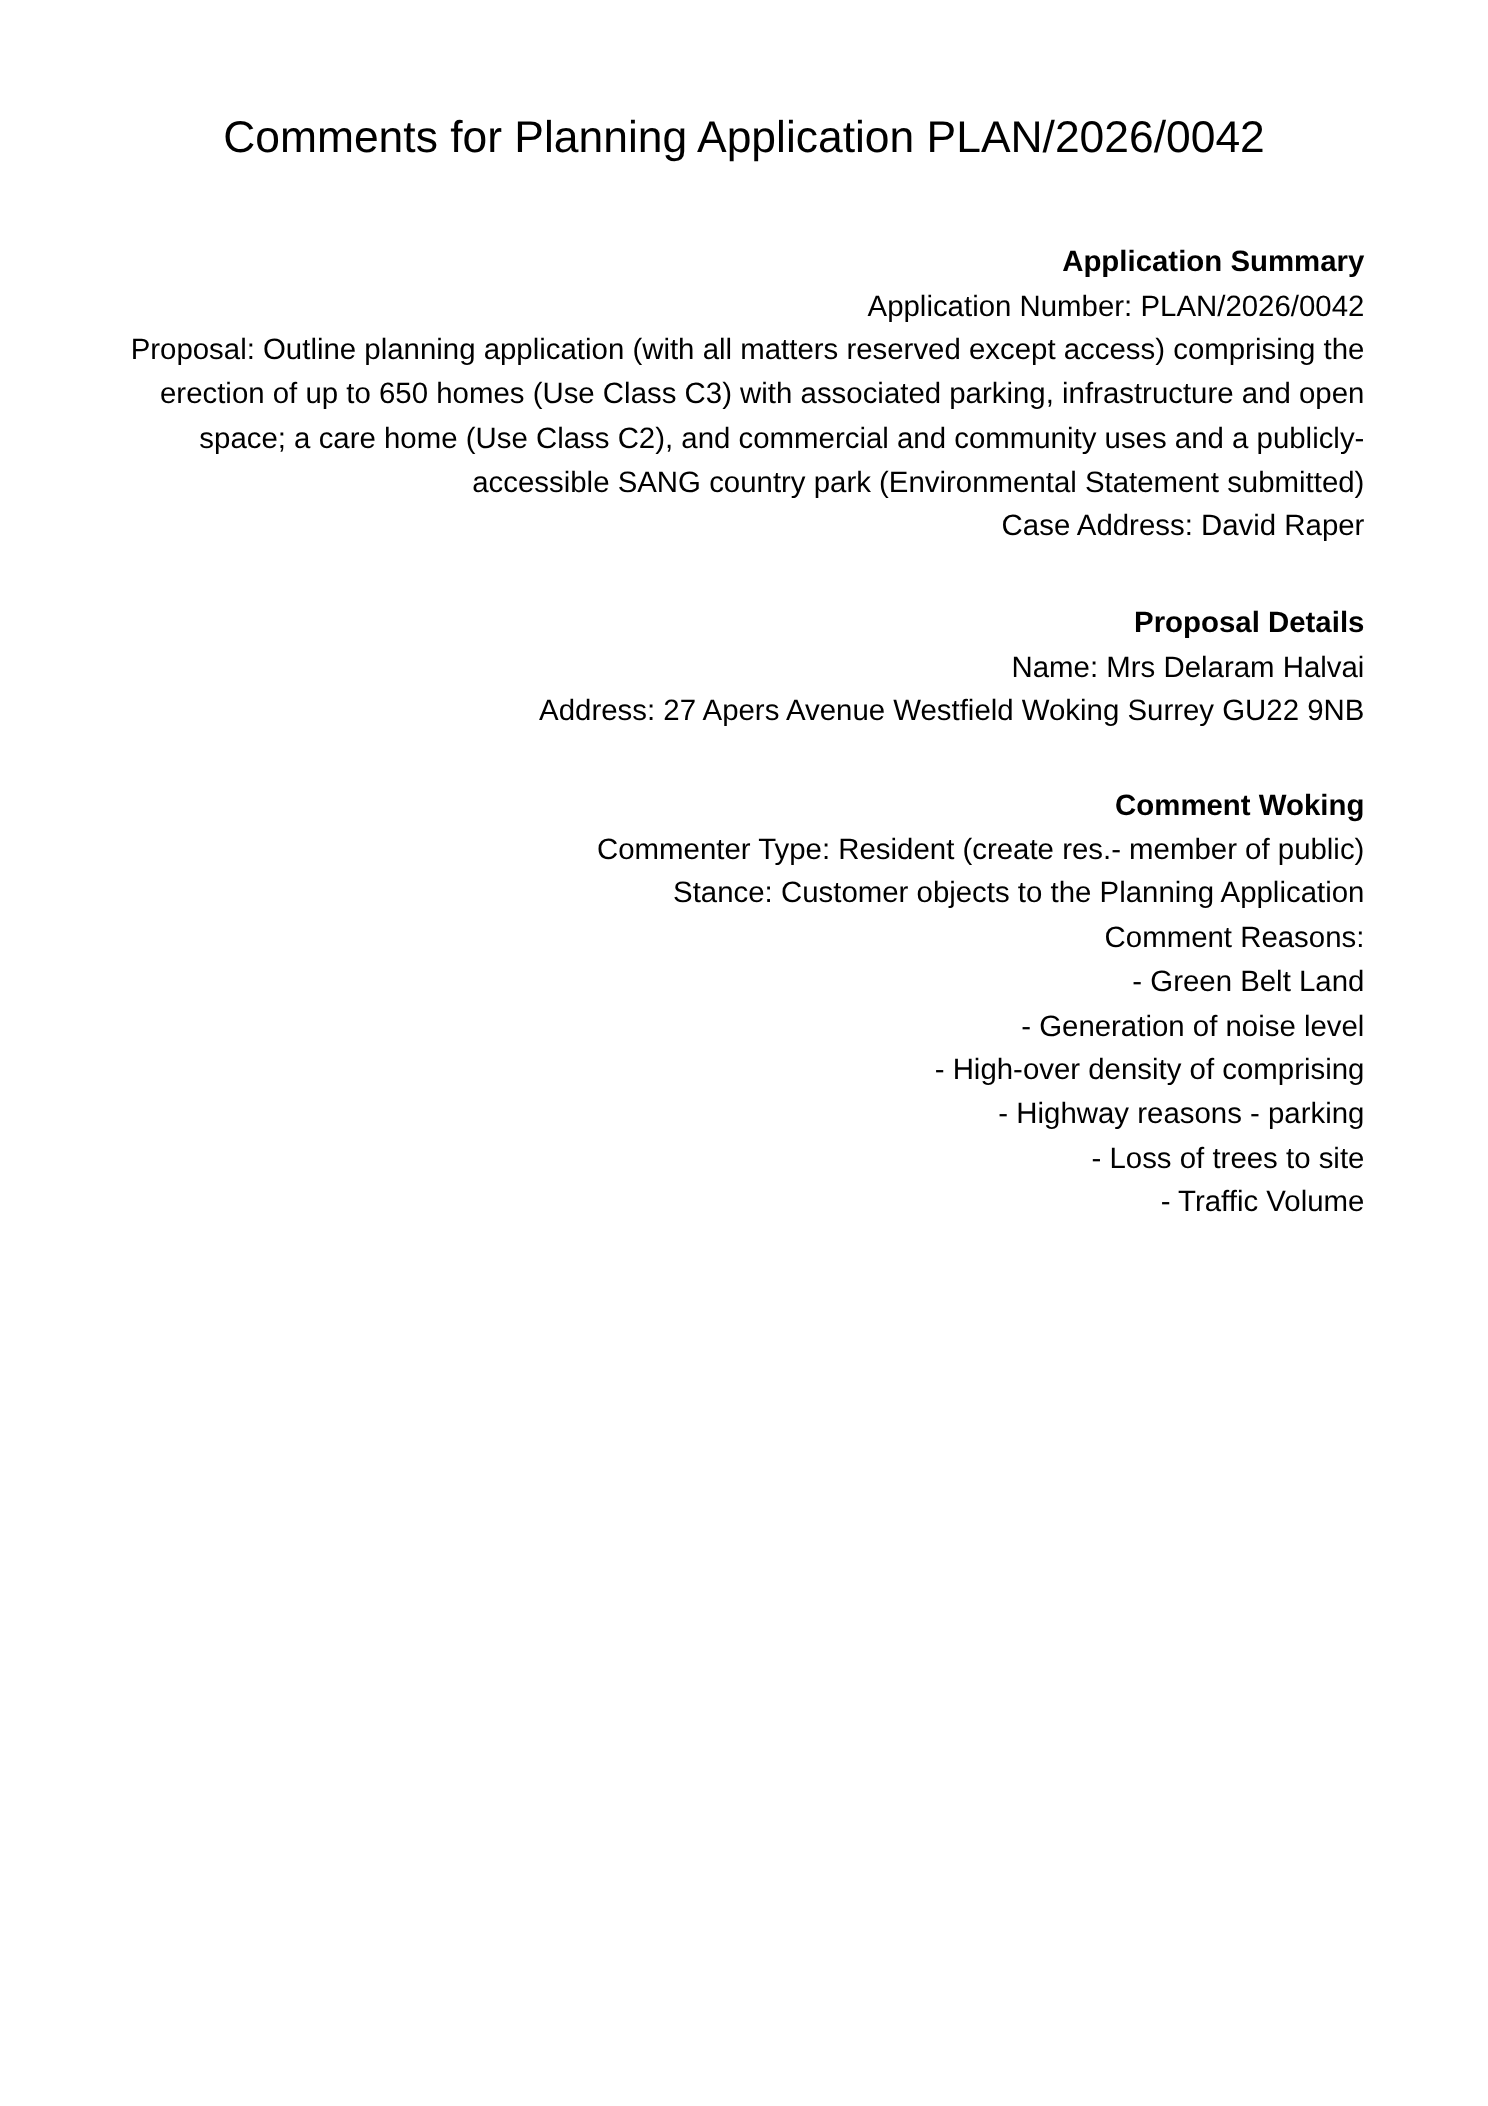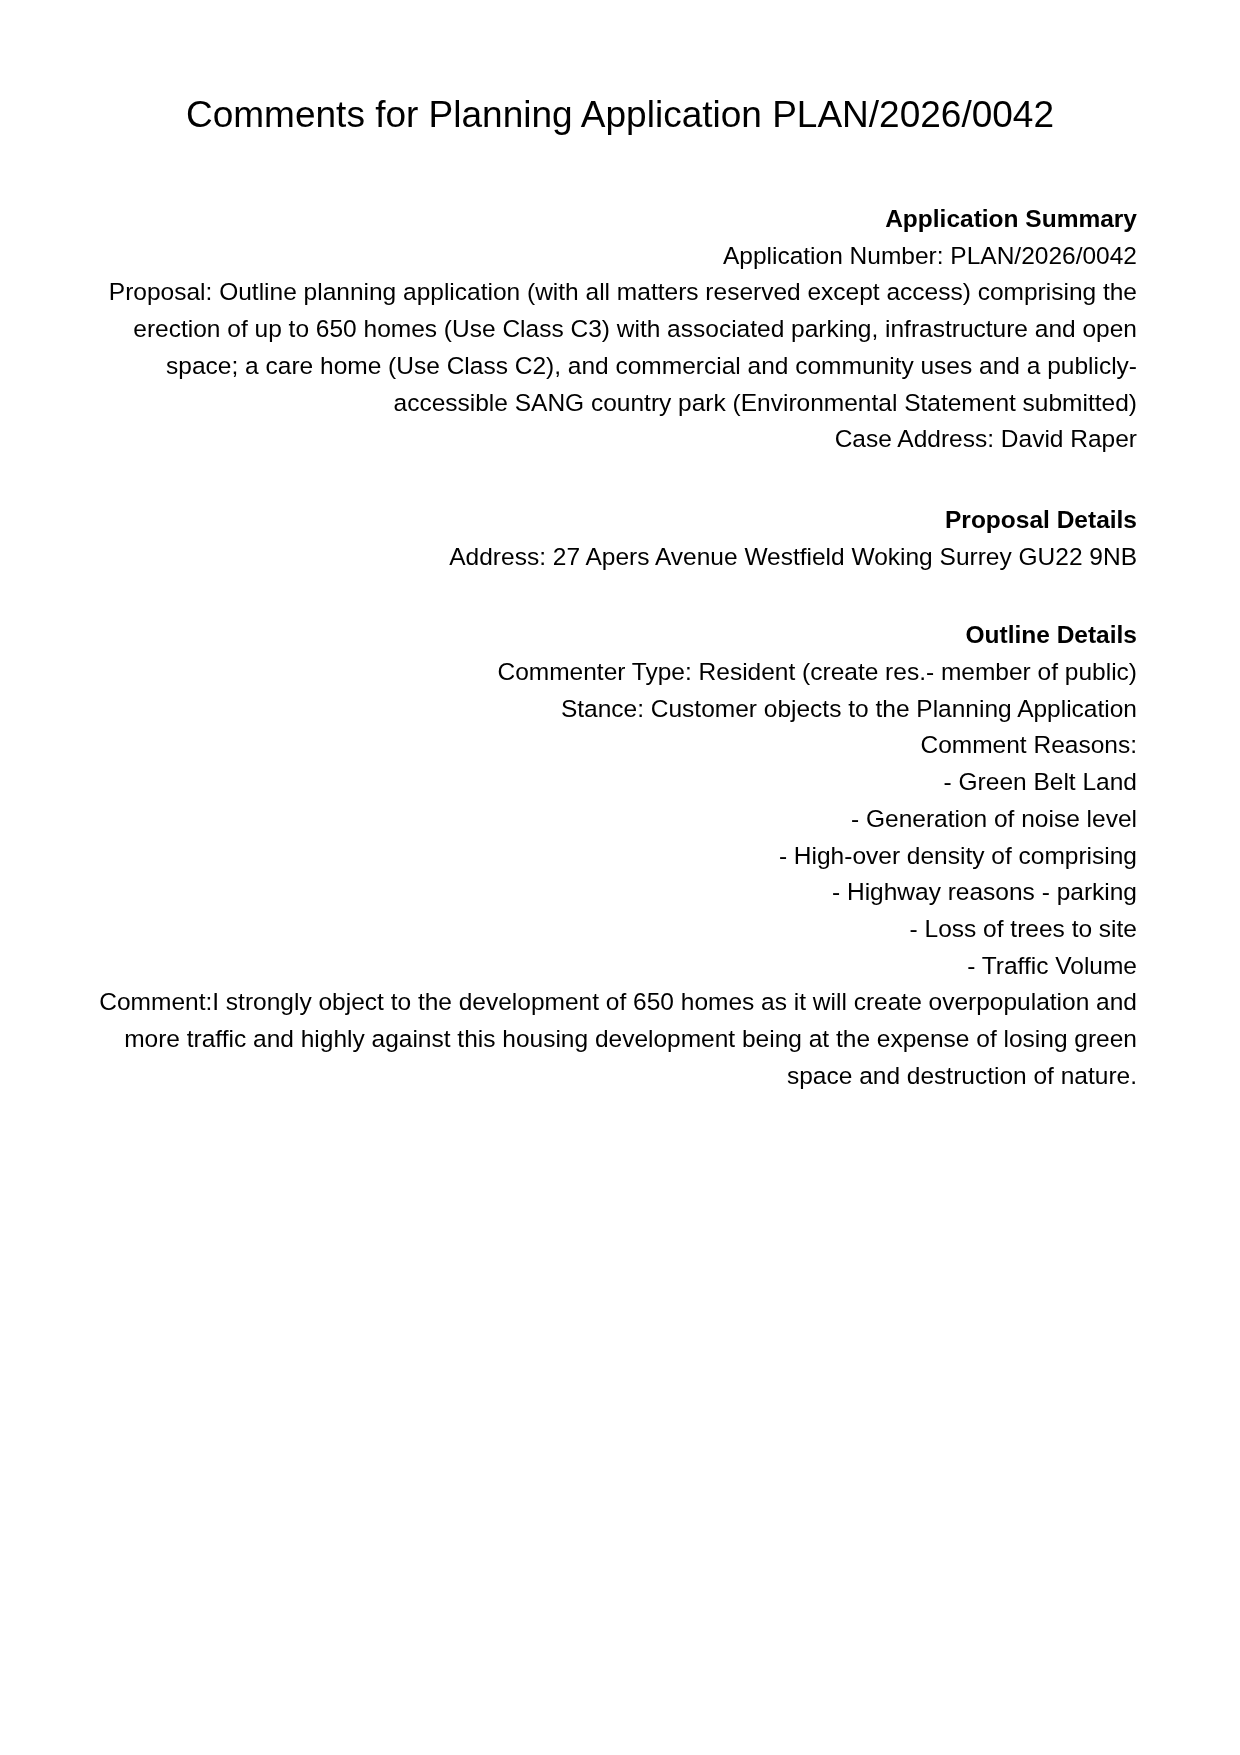--- a/index.html
+++ b/index.html
@@ -57,31 +57,31 @@
 
     <section class="section-app-summary">
       <div class="section-heading">Application Summary</div>
       <div class="line">Application Number: PLAN/2026/0042</div>
       <div class="line">Proposal: Outline planning application (with all matters reserved except access) comprising the erection of up to 650 homes (Use Class C3) with associated parking, infrastructure and open space; a care home (Use Class C2), and commercial and community uses and a publicly-accessible SANG country park (Environmental Statement submitted)</div>
       <div class="line">Case Address: David Raper</div>
     </section>
 
     <section class="section-customer">
       <div class="section-heading">Proposal Details</div>
+      <div class="line">Name: Mrs Delaram Halvai</div>
       <div class="line">Address: 27 Apers Avenue Westfield Woking Surrey GU22 9NB</div>
     </section>
 
     <section class="section-comment">
-      <div class="section-heading">Outline Details</div>
+      <div class="section-heading">Comment Woking</div>
       <div class="line">Commenter Type: Resident (create res.- member of public)</div>
       <div class="line">Stance: Customer objects to the Planning Application</div>
       <div class="line">Comment Reasons:</div>
       <div class="line reason-item">- Green Belt Land</div>
       <div class="line reason-item">- Generation of noise level</div>
       <div class="line reason-item">- High-over density of comprising</div>
       <div class="line reason-item">- Highway reasons - parking</div>
       <div class="line reason-item">- Loss of trees to site</div>
       <div class="line reason-item">- Traffic Volume</div>
-      <div class="line">Comment:I strongly object to the development of 650 homes as it will create overpopulation and more traffic and highly against this housing development being at the expense of losing green space and destruction of nature.</div>
     </section>
 
   </div>
 </div>
 
 </body></html>

